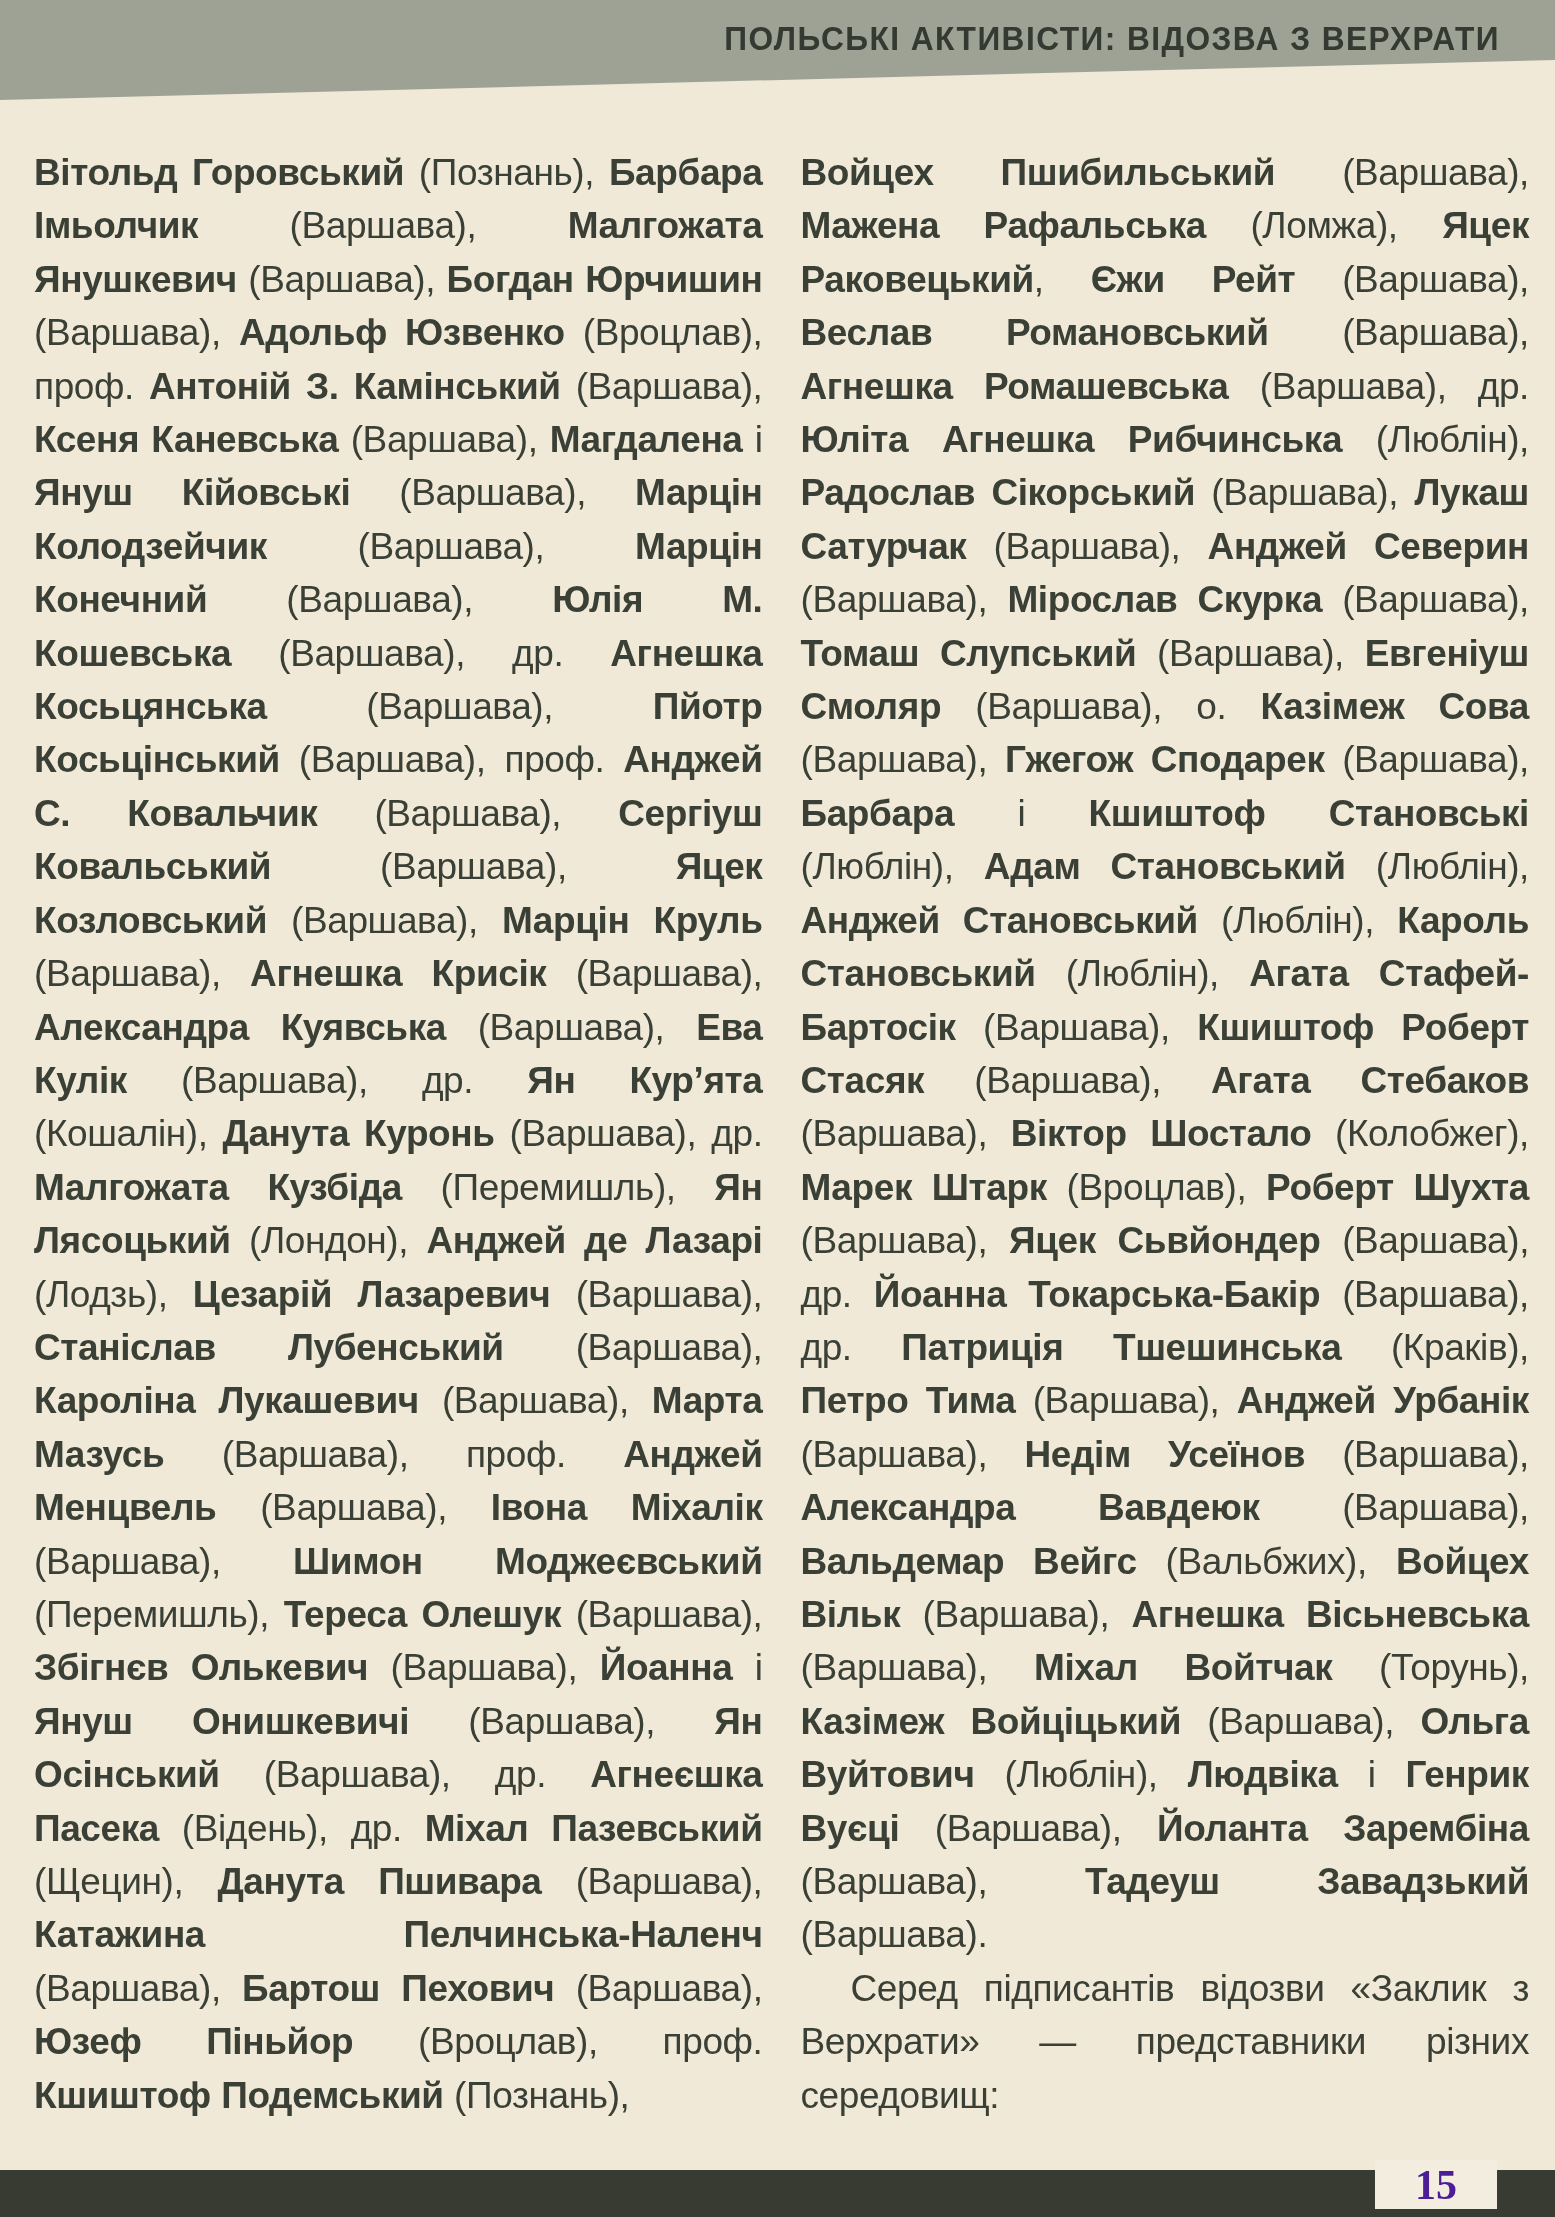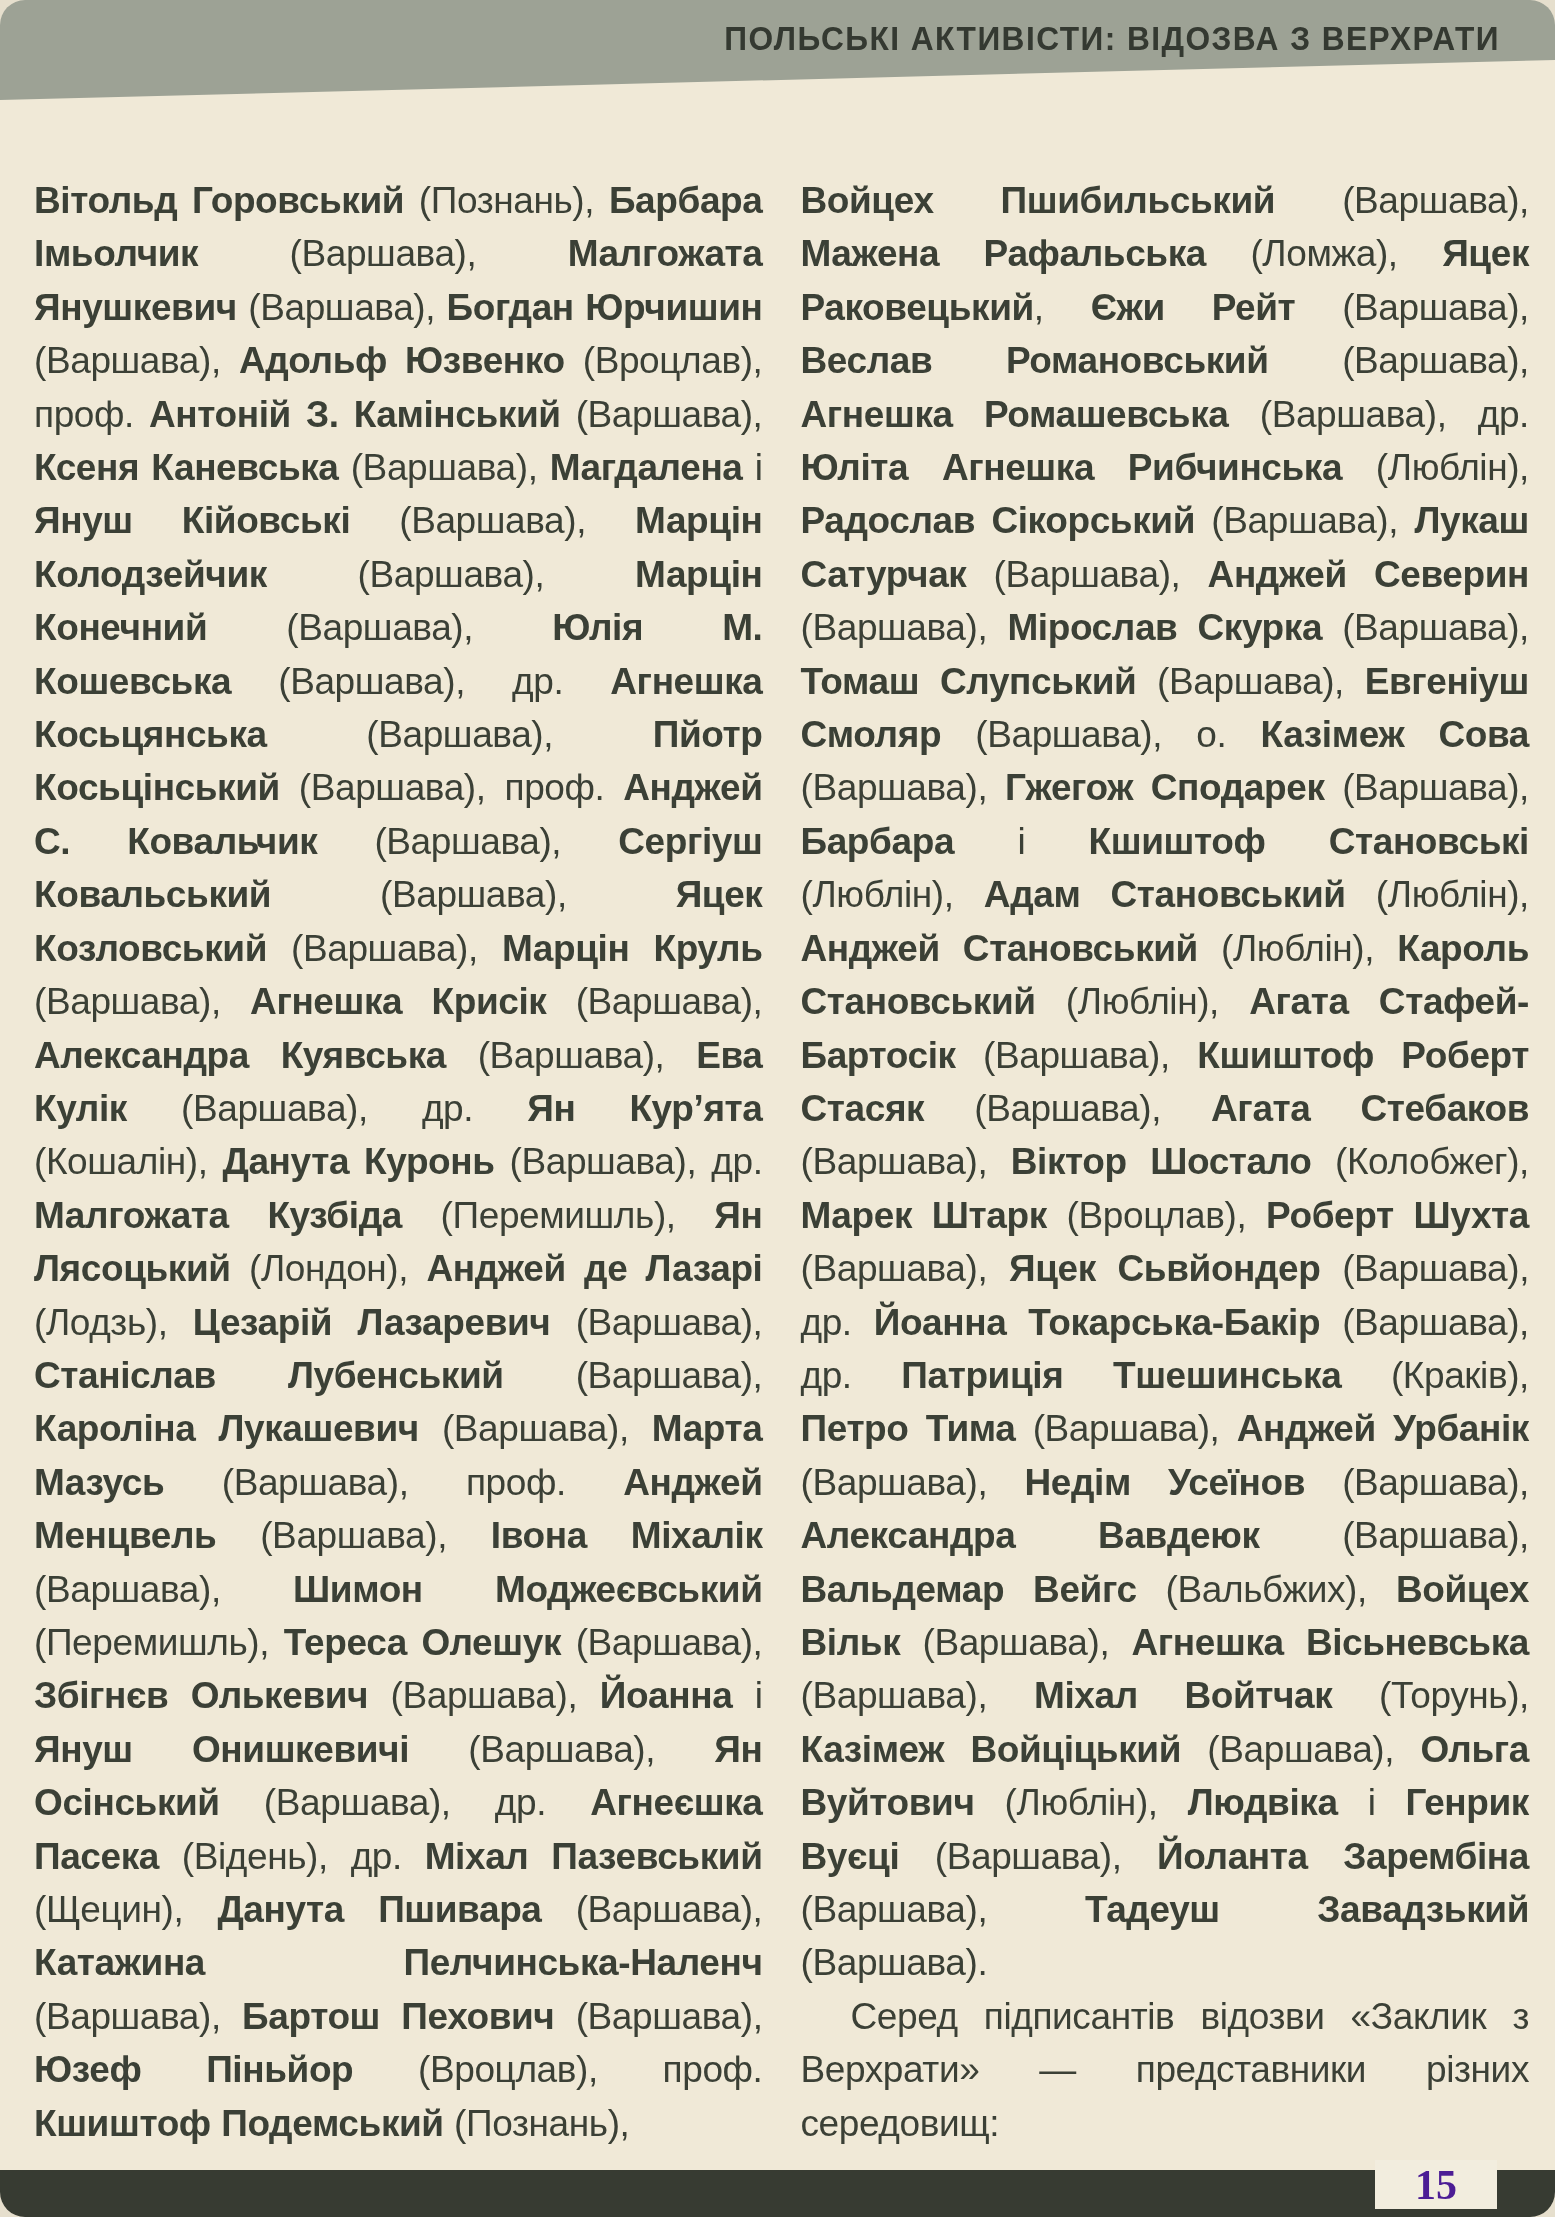--- a/index.html
+++ b/index.html
@@ -1,29 +1,29 @@
 <!DOCTYPE html>
 <html><head>
 <meta charset="utf-8">
 <style>
   html,body{margin:0;padding:0;}
   body{width:1555px;height:2217px;background:#e6dfcd;font-family:"Liberation Sans",sans-serif;}
-  .page{position:relative;width:1555px;height:2217px;background:#f0e9d7;overflow:hidden;border-radius:25px;}
+  .page{position:relative;width:1555px;height:2217px;background:#f0e9d7;overflow:hidden;}
 
   
   .band{position:absolute;top:0;left:0;right:0;height:100px;background:#9da295;
         clip-path:polygon(0 0,100% 0,100% 60%,0 100%);}
   .band-title{position:absolute;top:20px;right:55px;font-size:33px;font-weight:600;
         letter-spacing:1.5px;color:#343931;white-space:nowrap;transform:scaleX(.96);
         transform-origin:right center;}
 
   
   .columns{position:absolute;top:146px;left:34px;right:26px;bottom:90px;
         display:flex;gap:38px;color:#3b4036;}
-  .col{flex:1 1 0;min-width:0;margin-top:28px;}
+  .col{flex:1 1 0;min-width:0;}
   .list,.para{margin:0;font-size:37px;line-height:53.4px;text-align:justify;
         letter-spacing:-0.4px;word-spacing:0.5px;hyphens:none;}
   .para{text-indent:50px;}
   .b{font-weight:bold;}
 
   
   .footband{position:absolute;left:0;right:0;bottom:0;height:47px;background:#373b32;}
   .pagenum-box{position:absolute;right:58px;bottom:8px;width:122px;height:49px;
         background:#f2edde;display:flex;align-items:center;justify-content:center;}
   .pagenum-box span{font-family:"Liberation Serif",serif;font-weight:bold;

